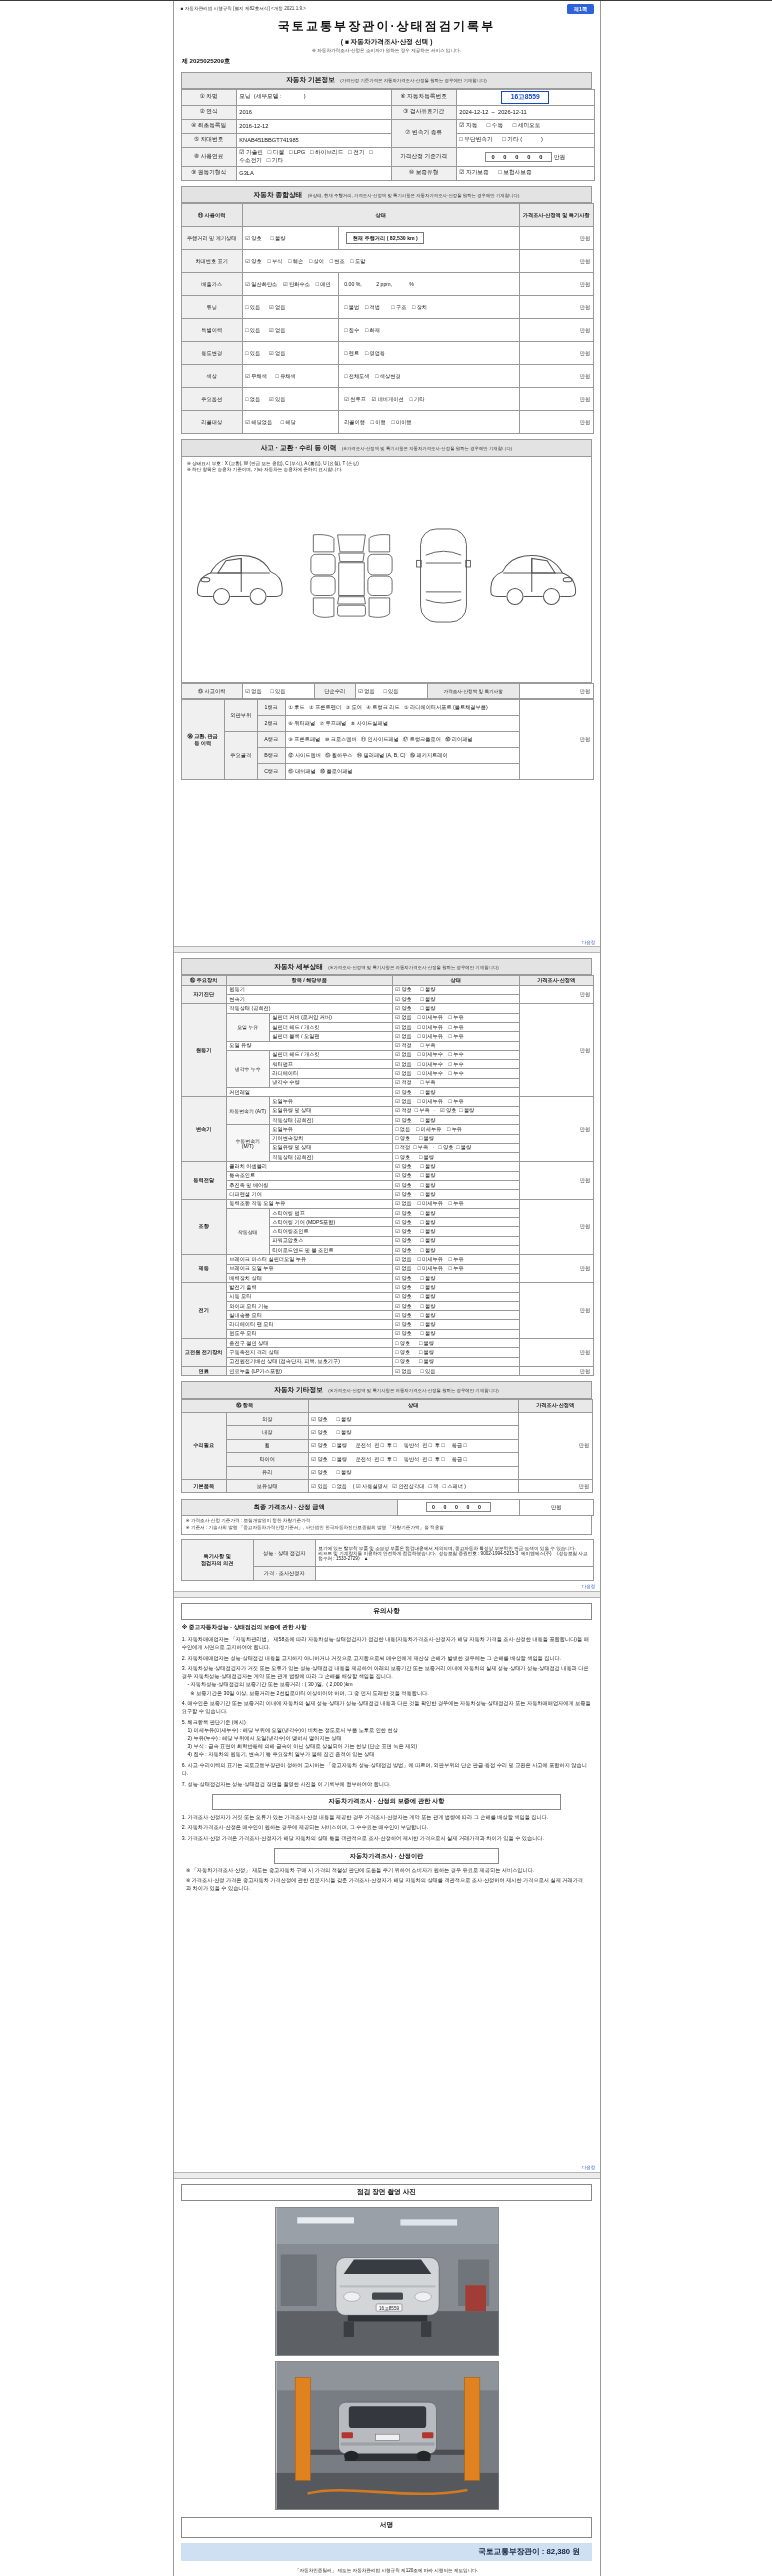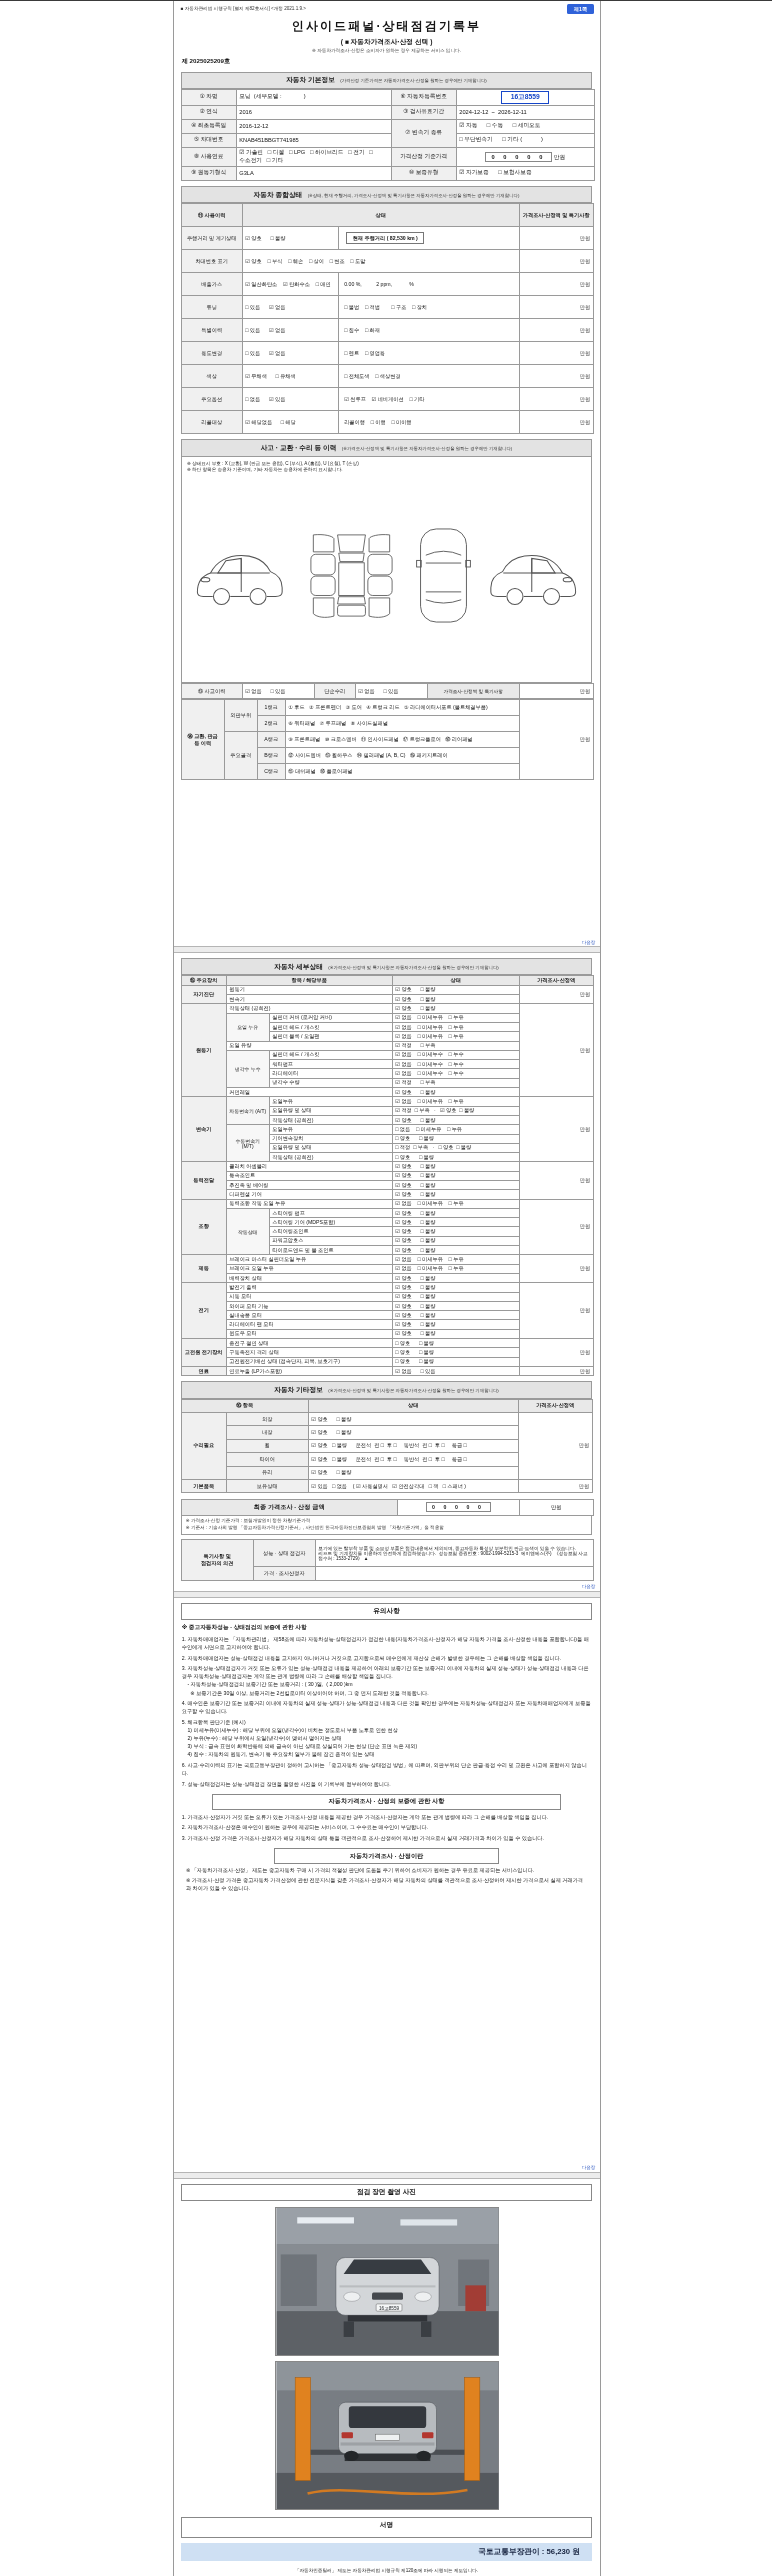--- a/index.html
+++ b/index.html
@@ -66,21 +66,21 @@
 
 <div class="toprule"></div>
 
 <div class="sheet">
 
   <div class="page page1">
     <div class="refline">■ 자동차관리법 시행규칙 [별지 제82호서식] &lt;개정 2021.1.9.&gt;</div>
     <div class="badge">제1쪽</div>
 
     <div class="titleblock">
-      <div class="title-main">인사이드패널·상태점검기록부</div>
+      <div class="title-main">국토교통부장관이·상태점검기록부</div>
       <div class="title-sub">( ■ 자동차가격조사·산정 선택 )</div>
       <div class="title-note">※ 자동차가격조사·산정은 소비자가 원하는 경우 제공하는 서비스 입니다.</div>
     </div>
     <div class="docno">제 2025025209호</div>
 
     <div class="sechdr">
       <span class="t">자동차 기본정보</span>
       <span class="n">(가격산정 기준가격은 자동차가격조사·산정을 원하는 경우에만 기재합니다)</span>
     </div>
     <table class="tbl basic-tbl">
@@ -714,21 +714,21 @@
         <rect x="132" y="178" width="166" height="14" fill="#2e3135"></rect>
         <ellipse cx="145" cy="182" rx="14" ry="10" fill="#232629"></ellipse>
         <ellipse cx="285" cy="182" rx="14" ry="10" fill="#232629"></ellipse>
         <path d="M60 255 C140 235 250 270 370 248" stroke="#d27a22" stroke-width="5" fill="none"></path>
       </svg>
     </div>
 
     <div class="sign-box">서명</div>
     <div class="premium">
       <span>국토교통부장관이 :</span>
-      <span>56,230 원</span>
+      <span>82,380 원</span>
     </div>
     <div class="footer-lines">
       <div>「자동차인증딜러」 제도는 자동차관리법 시행규칙 제120조에 따라 시행되는 제도입니다.</div>
       <div>【V】 중고자동차 성능·상태를 보증합니다.  【자동차가격조사·산정】 내용을 꼭 확인하시기 바랍니다.</div>
     </div>
   </div>
 
 </div>
 
 

